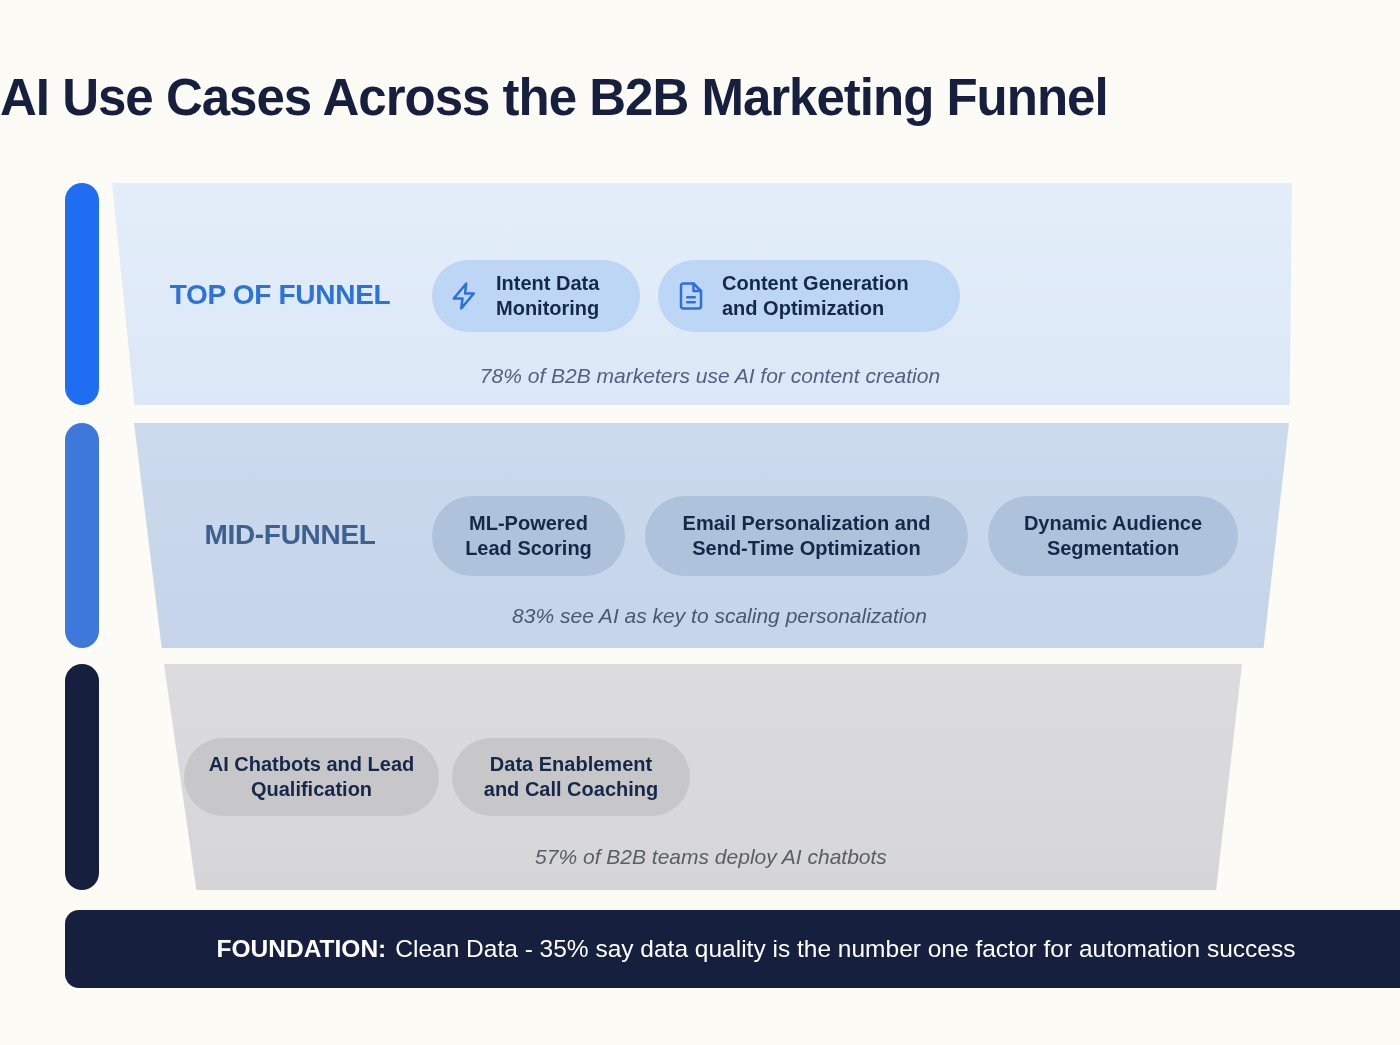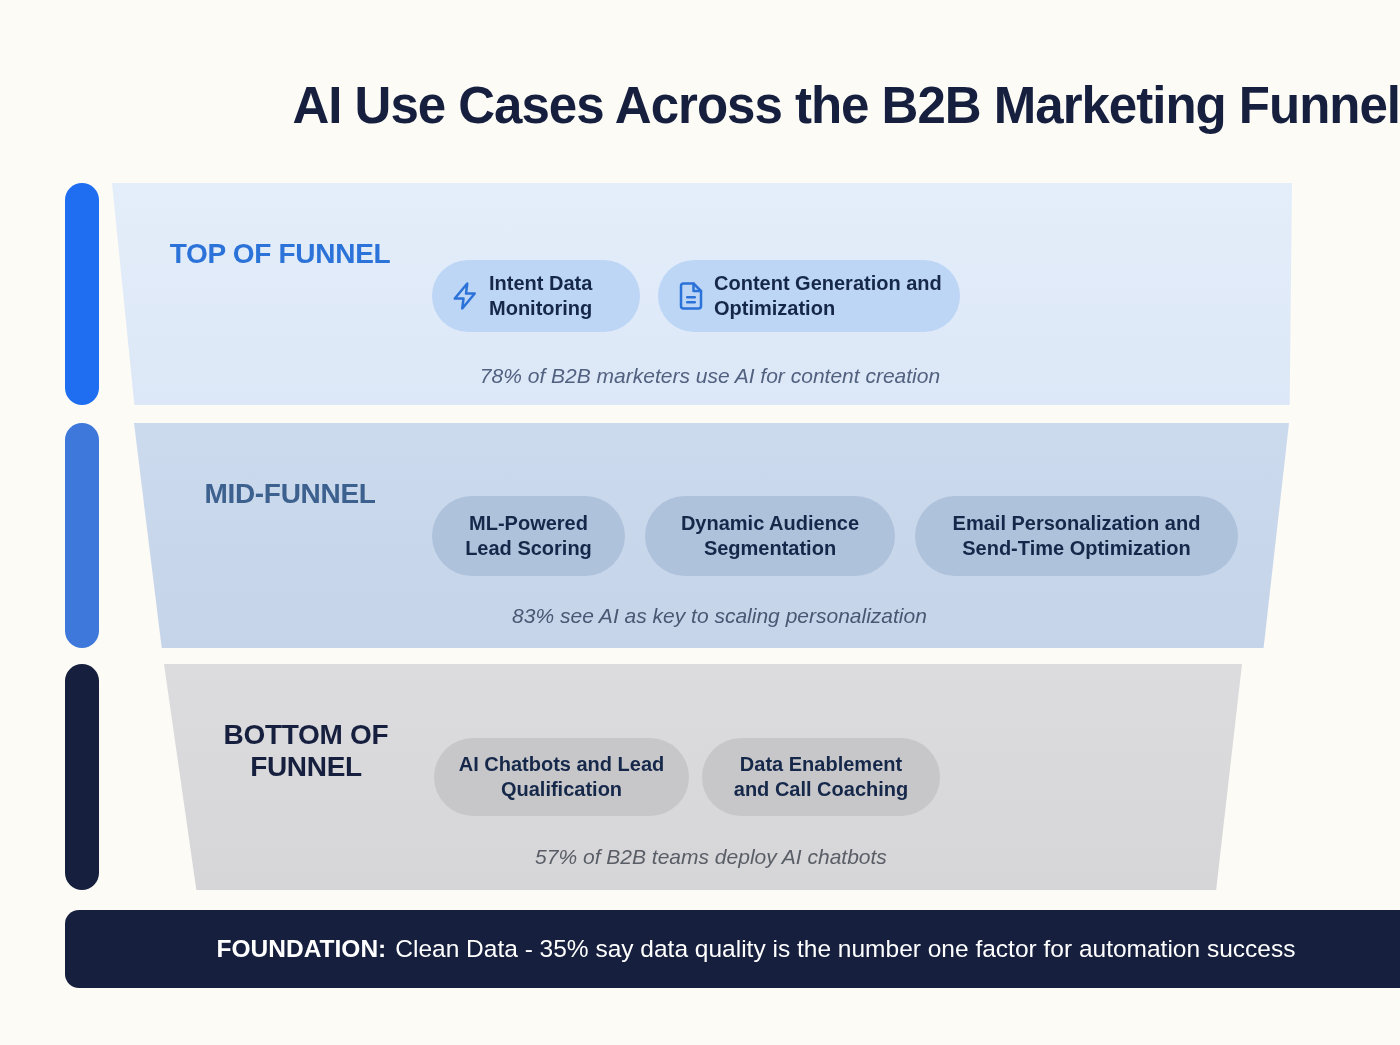--- a/index.html
+++ b/index.html
@@ -3,22 +3,22 @@
 <meta charset="utf-8">
 <style>
   * { margin:0; padding:0; box-sizing:border-box; }
   html,body { background:#e9e9e9; }
   body { font-family:"Liberation Sans", sans-serif; }
   .canvas {
     position:relative; width:1400px; height:1045px;
     background:#FCFBF6; overflow:hidden; margin:0 auto;
   }
   .title {
-    position:absolute; top:76px; left:0; width:100%;
-    text-align:right; font-size:51px; font-weight:800;
+    position:absolute; top:68px; left:0; width:100%;
+    text-align:left; font-size:51px; font-weight:800;
     color:#16203E; letter-spacing:-1px;
   }
   
   .bar { position:absolute; left:65px; width:34px; border-radius:17px; }
   .bar-top    { top:183px; height:222px; background:#1F6EF2; }
   .bar-mid    { top:423px; height:225px; background:#3E78DB; }
   .bar-bottom { top:664px; height:226px; background:#16203E; }
 
   
   .section { position:absolute; }
@@ -27,42 +27,42 @@
           clip-path:polygon(0 0,100% 0,99.8% 100%,1.9% 100%); }
   .sec2 { left:134px; top:423px; width:1155px; height:225px;
           background:linear-gradient(180deg,#CCDAEE,#C6D4E9);
           clip-path:polygon(0 0,100% 0,97.8% 100%,2.4% 100%); }
   .sec3 { left:164px; top:664px; width:1078px; height:226px;
           background:linear-gradient(180deg,#DCDCDE,#D6D6D8);
           clip-path:polygon(0 0,100% 0,97.6% 100%,3% 100%); }
 
   .sec-row {
     position:absolute; top:55px; height:115px; left:0; right:0;
-    display:flex; 
+    display:flex; align-items:center;
   }
   .sec1 .sec-row { padding-left:40px; }
   .sec2 .sec-row { padding-left:30px; }
   .sec3 .sec-row { padding-left:20px; }
 
   .sec-label {
     flex:none; text-align:center; font-weight:800;
     font-size:28px; line-height:1.15; letter-spacing:-0.3px;
   }
   .sec1 .sec-label { width:256px; margin-right:24px; color:#2B72D9; }
   .sec2 .sec-label { width:252px; margin-right:16px; color:#3D618F; }
   .sec3 .sec-label { width:244px; margin-right:6px;  color:#16203E; }
 
   .pills { display:flex; align-items:center; }
   .sec1 .pills { gap:18px; }
   .sec2 .pills { gap:20px; }
   .sec3 .pills { gap:13px; }
 
   .pill {
     border-radius:60px; display:flex; align-items:center; justify-content:center;
-    gap:8px; padding:10px 18px; font-size:20px; font-weight:700;
+    gap:16px; padding:10px 18px; font-size:20px; font-weight:700;
     color:#16284A; line-height:1.25; flex:none;
   }
   .sec1 .pill { background:#BDD6F6; min-height:72px; }
   .sec2 .pill { background:#AEC2DB; min-height:80px; text-align:center; }
   .sec3 .pill { background:#C7C7CA; min-height:78px; text-align:center; }
 
   .s1p1 { width:208px; } .s1p2 { width:302px; } .s1p3 { width:272px; }
   .s2p1 { width:193px; } .s2p2 { width:323px; } .s2p3 { width:250px; }
   .s3p1 { width:255px; } .s3p2 { width:254px; } .s3p3 { width:238px; }
 
@@ -124,34 +124,33 @@
     <div class="sec-stat">78% of B2B marketers use AI for content creation</div>
   </div>
 
   <div class="section sec2">
     <div class="sec-row">
       <div class="sec-label">MID-FUNNEL</div>
       <div class="pills">
         <div class="pill s2p1">
           <span class="pill-label">ML-Powered Lead Scoring</span>
         </div>
+        <div class="pill s2p2">
+          <span class="pill-label">Email Personalization and Send-Time Optimization</span>
+        </div>
         <div class="pill s2p3">
           <span class="pill-label">Dynamic Audience Segmentation</span>
-        </div>
-        <div class="pill s2p2">
-          <span class="pill-label">Email Personalization and Send-Time Optimization</span>
         </div>
       </div>
     </div>
     <div class="sec-stat">83% see AI as key to scaling personalization</div>
   </div>
 
   <div class="section sec3">
     <div class="sec-row">
-      <div class="sec-label">BOTTOM OF FUNNEL</div>
       <div class="pills">
         <div class="pill s3p1">
           <span class="pill-label">AI Chatbots and Lead Qualification</span>
         </div>
         <div class="pill s3p3">
           <span class="pill-label">Data Enablement and Call Coaching</span>
         </div>
       </div>
     </div>
     <div class="sec-stat">57% of B2B teams deploy AI chatbots</div>

